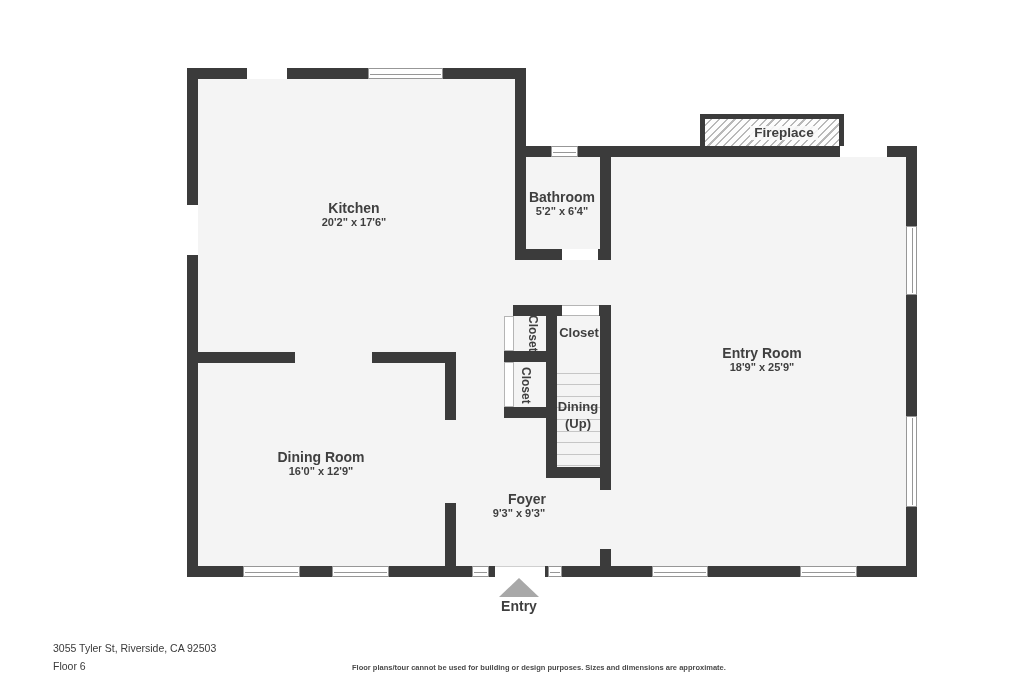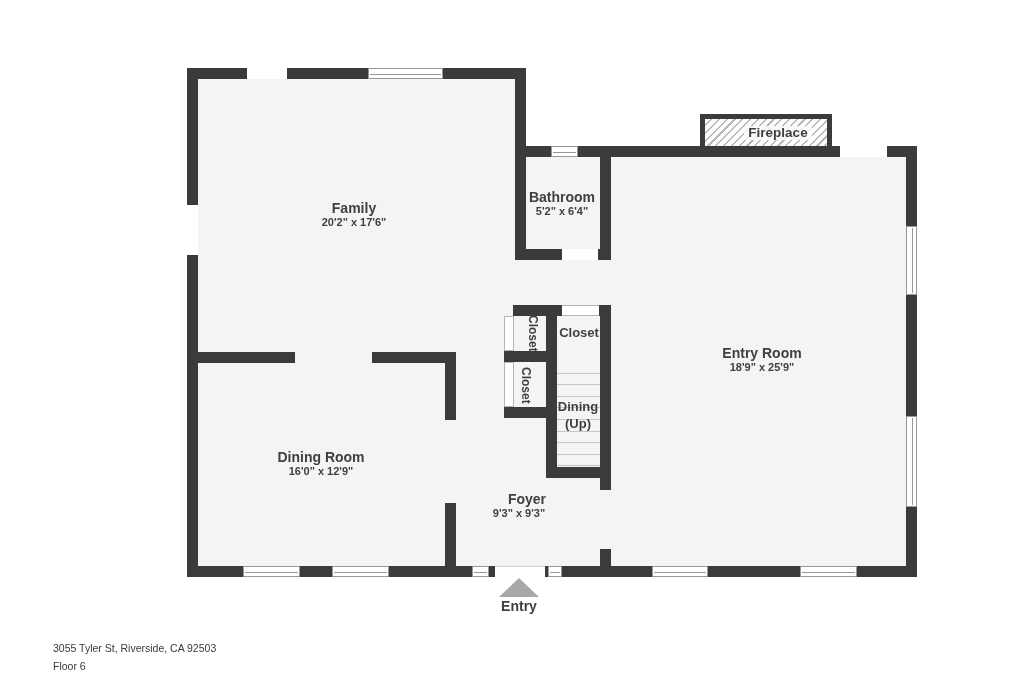--- a/index.html
+++ b/index.html
@@ -42,21 +42,21 @@
   .disclaimer{font-size:7.5px;font-weight:bold;color:#4a4a4a;white-space:nowrap;}
 </style>
 </head>
 <body>
 
 <div class="canvas">
 
   <div class="abs floor" style="left:192px;top:73px;width:330px;height:499px;"></div>
   <div class="abs floor" style="left:515px;top:151px;width:397px;height:421px;"></div>
 
-  <div class="abs fireplace" style="left:700px;top:114px;width:132px;height:38px;padding-left:24px;">
+  <div class="abs fireplace" style="left:700px;top:114px;width:144px;height:38px;padding-left:24px;">
     <span class="fireplace-label">Fireplace</span>
   </div>
 
   <div class="abs wall" style="left:187px;top:68px;width:335px;height:11px;"></div>
   <div class="abs wall" style="left:187px;top:68px;width:11px;height:509px;"></div>
   <div class="abs wall" style="left:187px;top:566px;width:730px;height:11px;"></div>
   <div class="abs wall" style="left:906px;top:146px;width:11px;height:431px;"></div>
   <div class="abs wall" style="left:515px;top:146px;width:391px;height:11px;"></div>
 
   <div class="abs wall" style="left:515px;top:68px;width:11px;height:192px;"></div>
@@ -90,21 +90,21 @@
   <div class="abs win-h" style="left:332px;top:566px;width:57px;height:11px;"></div>
   <div class="abs win-h" style="left:472px;top:566px;width:17px;height:11px;"></div>
   <div class="abs win-h" style="left:548px;top:566px;width:14px;height:11px;"></div>
   <div class="abs win-h" style="left:652px;top:566px;width:56px;height:11px;"></div>
   <div class="abs win-h" style="left:800px;top:566px;width:57px;height:11px;"></div>
   <div class="abs win-v" style="left:906px;top:226px;width:11px;height:69px;"></div>
   <div class="abs win-v" style="left:906px;top:416px;width:11px;height:91px;"></div>
 
   <div class="abs stairs-steps" style="left:557px;top:362px;width:43px;height:105px;"></div>
 
-  <div class="abs room-name" style="left:354px;top:200px;">Family</div>
+  <div class="abs room-name" style="left:354px;top:200px;">Kitchen</div>
   <div class="abs room-dims" style="left:354px;top:216px;">20'2" x 17'6"</div>
 
   <div class="abs room-name" style="left:562px;top:189px;">Bathroom</div>
   <div class="abs room-dims" style="left:562px;top:205px;">5'2" x 6'4"</div>
 
   <div class="abs room-name" style="left:762px;top:345px;">Entry Room</div>
   <div class="abs room-dims" style="left:762px;top:361px;">18'9" x 25'9"</div>
 
   <div class="abs room-name" style="left:321px;top:449px;">Dining Room</div>
   <div class="abs room-dims" style="left:321px;top:465px;">16'0" x 12'9"</div>
@@ -117,14 +117,15 @@
   <div class="abs vert-label" style="left:516px;top:363px;width:20px;height:44px;">Closet</div>
   <div class="abs small-label" style="left:578px;top:399px;">Dining</div>
   <div class="abs small-label" style="left:578px;top:416px;">(Up)</div>
 
 
   <div class="abs entry-arrow" style="left:499px;top:578px;"></div>
   <div class="abs room-name" style="left:519px;top:598px;">Entry</div>
 
   <div class="abs footer-strong" style="left:53px;top:642px;">3055 Tyler St, Riverside, CA 92503</div>
   <div class="abs footer-strong" style="left:53px;top:660px;">Floor 6</div>
+  <div class="abs disclaimer" style="left:352px;top:663px;">Floor plans/tour cannot be used for building or design purposes. Sizes and dimensions are approximate.</div>
 
 </div>
 
 </body></html>

